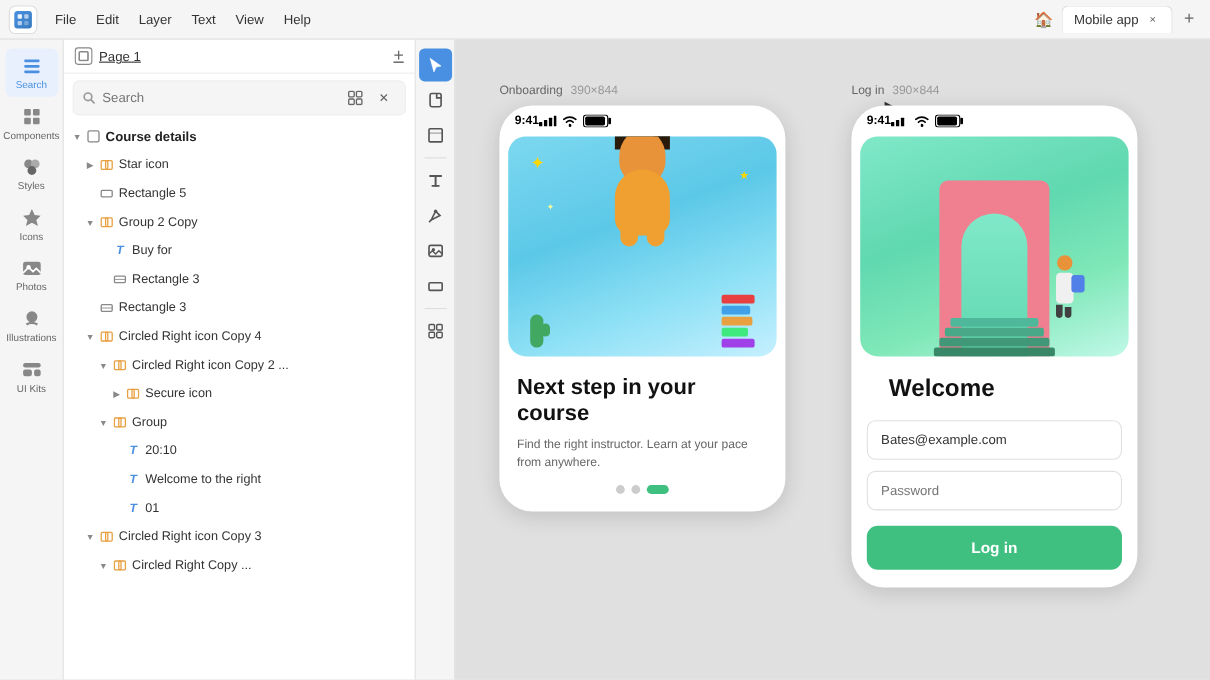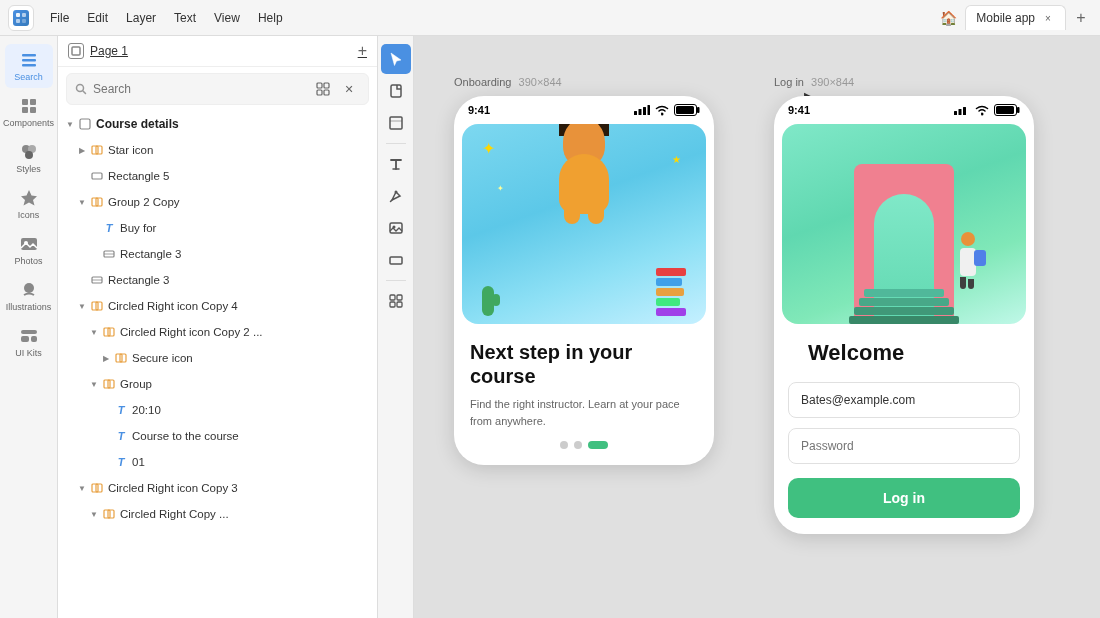--- a/index.html
+++ b/index.html
@@ -267,21 +267,21 @@
       background: #fff;
       border-radius: 30px;
       overflow: hidden;
       box-shadow: 0 4px 20px rgba(0,0,0,0.15);
       position: relative;
     }
 
     
     .status-bar {
       display: flex;
-      justify-content: space-between;
+      justify-content: flex-start;
       align-items: center;
       padding: 8px 14px 4px;
       font-size: 11px;
       font-weight: 600;
       color: #000;
     }
     .status-icons {
       display: flex;
       align-items: center;
       gap: 4px;
@@ -779,21 +779,21 @@
 
       <div class="layer-item layer-indent-3">
         <span class="layer-chevron" style="visibility:hidden">▶</span>
         <span class="layer-icon icon-text" style="font-size:11px;font-style:italic;font-weight:bold;color:#4a90e2">T</span>
         <span class="layer-name">20:10</span>
       </div>
 
       <div class="layer-item layer-indent-3">
         <span class="layer-chevron" style="visibility:hidden">▶</span>
         <span class="layer-icon icon-text" style="font-size:11px;font-style:italic;font-weight:bold;color:#4a90e2">T</span>
-        <span class="layer-name">Course to the course</span>
+        <span class="layer-name">Welcome to the right</span>
       </div>
 
       <div class="layer-item layer-indent-3">
         <span class="layer-chevron" style="visibility:hidden">▶</span>
         <span class="layer-icon icon-text" style="font-size:11px;font-style:italic;font-weight:bold;color:#4a90e2">T</span>
         <span class="layer-name">01</span>
       </div>
 
       <div class="layer-item layer-indent-1">
         <span class="layer-chevron">▼</span>

